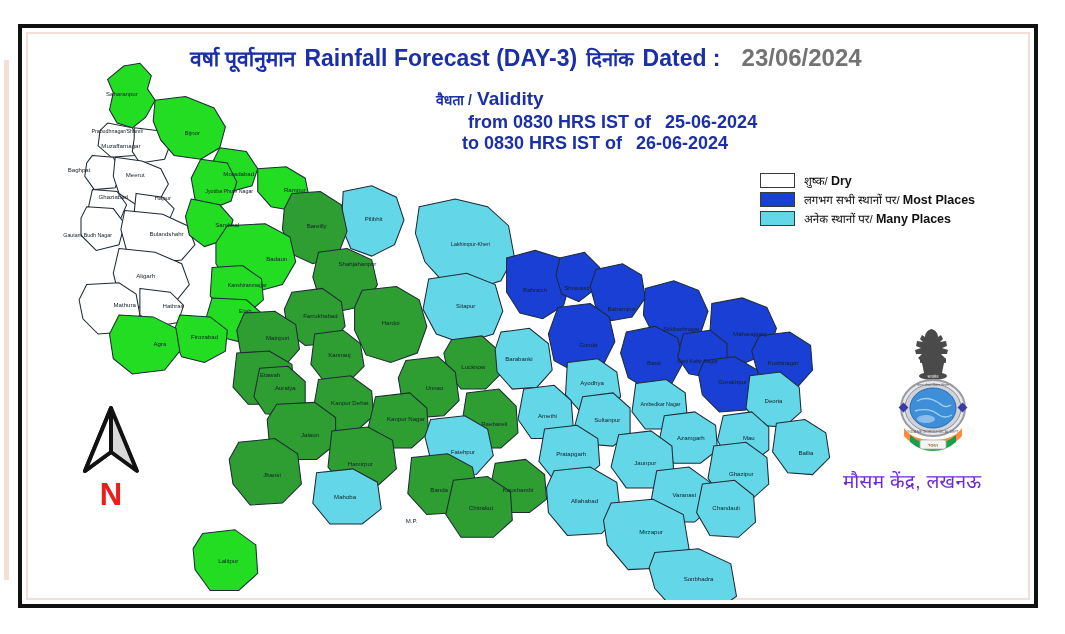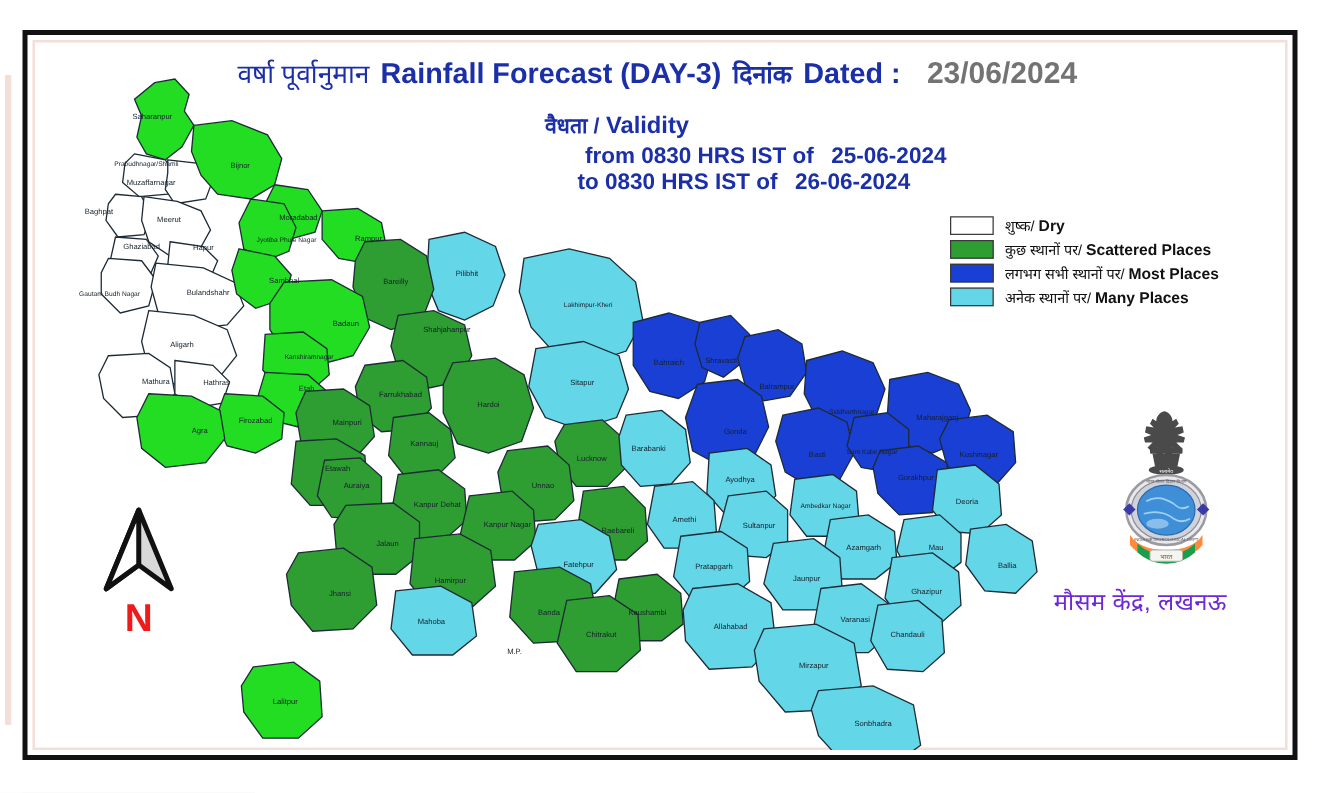--- a/index.html
+++ b/index.html
@@ -6,29 +6,29 @@
   body{width:1065px;height:634px;font-family:"Liberation Sans",sans-serif;overflow:hidden;}
   #root{position:relative;width:1065px;height:634px;background:#ffffff;}
   
   #frame{position:absolute;left:18px;top:24px;width:1020px;height:584px;
          border:4px solid #111;background:#fff;box-sizing:border-box;}
   #frame-inner{position:absolute;left:4px;top:4px;right:4px;bottom:4px;
          border:2px solid #f3ded8;box-sizing:border-box;pointer-events:none;}
   #left-edge{position:absolute;left:0;top:0;width:18px;height:634px;background:#fff;}
   #left-bar{position:absolute;left:4px;top:60px;width:5px;height:520px;background:#f3ded8;}
   #title-row{position:absolute;left:190px;top:44px;display:flex;align-items:baseline;gap:9px;}
-  #t-hi1{font-size:21px;font-weight:normal;color:#1b2fa8;}
+  #t-hi1{font-size:21px;font-weight:bold;color:#1b2fa8;}
   #t-en1{font-size:23px;font-weight:bold;color:#1b2fa8;}
   #t-hi2{font-size:20px;font-weight:bold;color:#1b2fa8;}
   #t-en2{font-size:23px;font-weight:bold;color:#1b2fa8;}
   #t-date{font-size:24px;font-weight:bold;color:#737373;margin-left:12px;}
 
   #validity{position:absolute;left:436px;top:88px;color:#1b2fa8;font-weight:bold;}
   #v-head{font-size:19px;margin-bottom:2px;}
-  #v-head .hi{font-size:17px;}
+  #v-head .hi{font-size:14px;}
   #v-l1,#v-l2{font-size:18px;white-space:nowrap;}
   #v-l1{margin-left:32px;}
   #v-l2{margin-left:26px;}
   #v-l1 .dt,#v-l2 .dt{margin-left:9px;}
 
   
   #legend{position:absolute;left:760px;top:171px;}
   .lg-row{display:flex;align-items:center;height:18px;margin-bottom:1px;}
   .lg-sw{width:33px;height:13px;border:1px solid #3a3a3a;margin-right:9px;flex:none;}
   .lg-tx{font-size:12.5px;color:#111;white-space:nowrap;}
@@ -244,24 +244,20 @@
       <span class="dt">26-06-2024</span>
     </div>
   </div>
 
   <div id="legend">
       <div class="lg-row">
         <div class="lg-sw" style="background: rgb(255, 255, 255);"></div>
         <div class="lg-tx"><span class="hi">शुष्क/ </span><b>Dry</b></div>
       </div>
       <div class="lg-row">
-        <div class="lg-sw" style="background: rgb(47, 158, 50);"></div>
-        <div class="lg-tx"><span class="hi">कुछ स्थानों पर/ </span><b>Scattered Places</b></div>
-      </div>
-      <div class="lg-row">
         <div class="lg-sw" style="background: rgb(26, 63, 212);"></div>
         <div class="lg-tx"><span class="hi">लगभग सभी स्थानों पर/ </span><b>Most Places</b></div>
       </div>
       <div class="lg-row">
         <div class="lg-sw" style="background: rgb(99, 214, 232);"></div>
         <div class="lg-tx"><span class="hi">अनेक स्थानों पर/ </span><b>Many Places</b></div>
       </div>
     </div>
 
   <div id="north">

